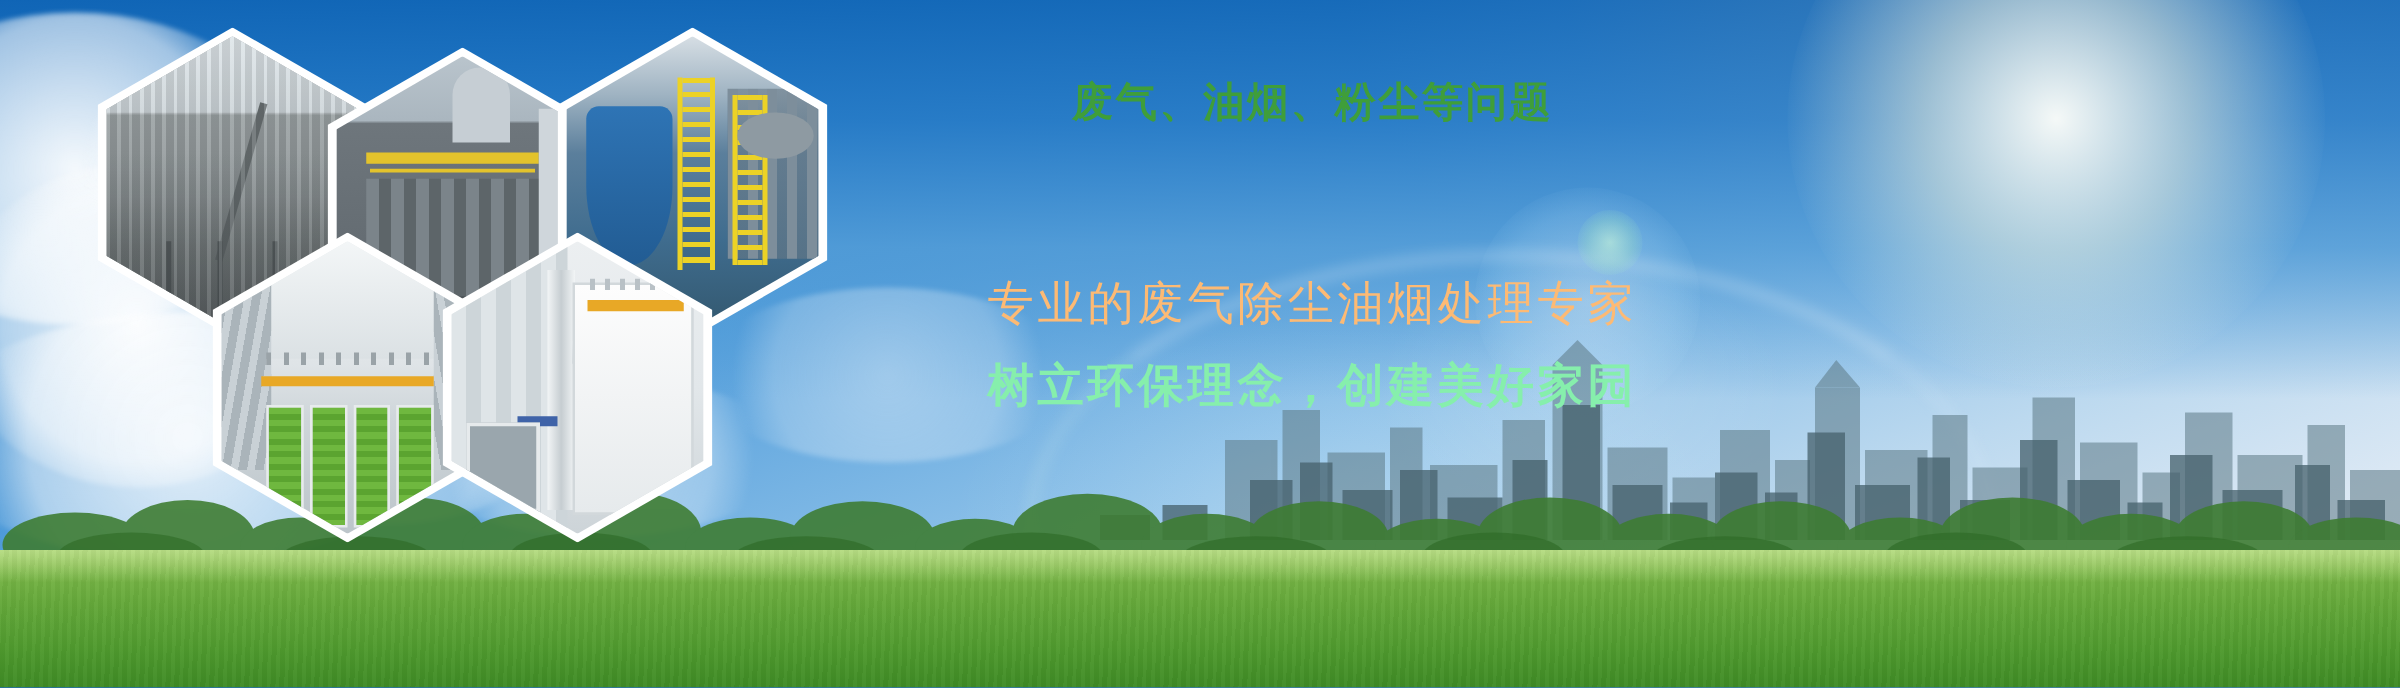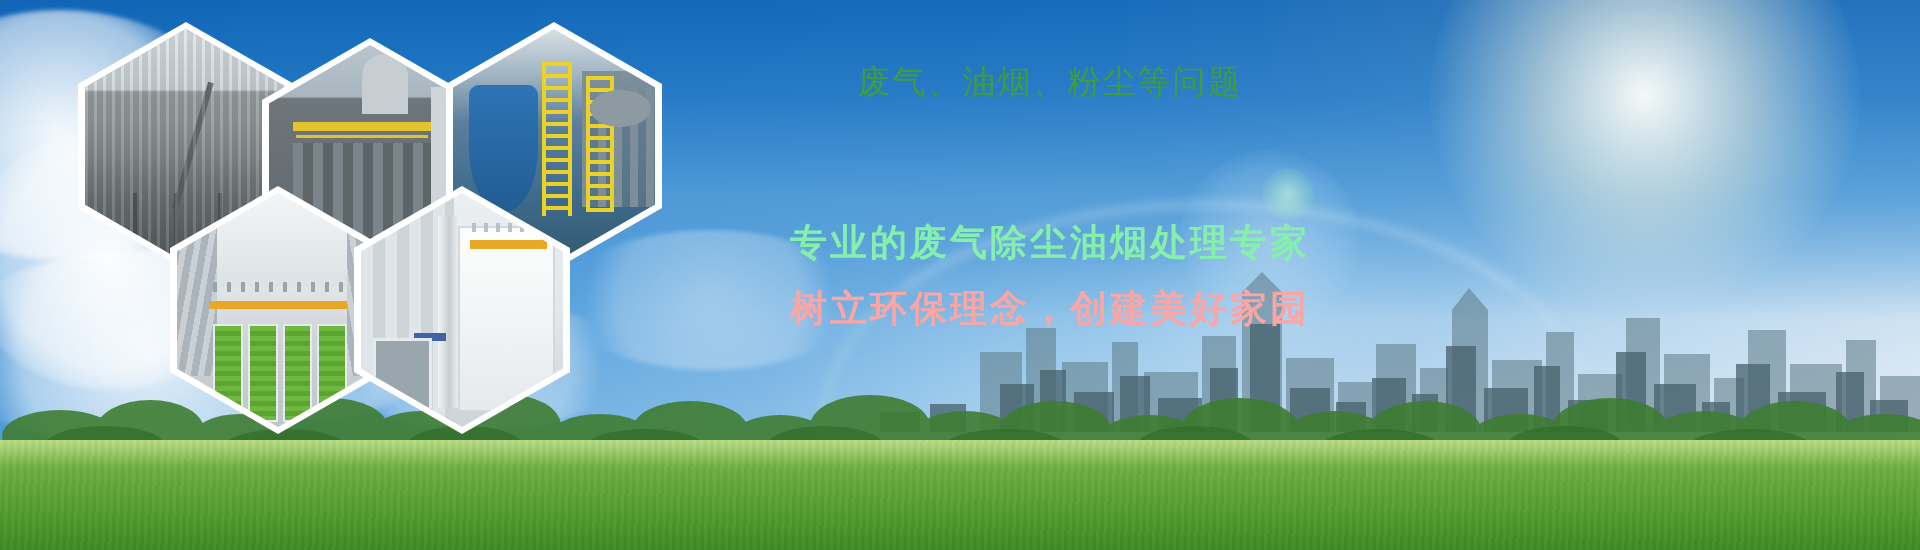--- a/index.html
+++ b/index.html
@@ -131,29 +131,29 @@
     opacity:.55;
   }
 
   
   .copy{position:absolute;left:700px;top:48px;width:700px;text-align:center;}
   .t-head{
     font-size:44px;font-weight:700;color:#1d2124;letter-spacing:2px;line-height:1.18;
     white-space:nowrap;
   }
   .t-sub{
-    margin-top:12px;font-size:33px;font-weight:400;color:#3f9e3a;letter-spacing:2px;
+    margin-top:12px;font-size:33px;font-weight:700;color:#3f9e3a;letter-spacing:2px;
     white-space:nowrap;
   }
   .copy2{position:absolute;left:700px;top:218px;width:700px;text-align:center;}
   .t-line3{
-    font-size:37px;font-weight:700;color:#86efac;letter-spacing:3px;white-space:nowrap;
+    font-size:37px;font-weight:400;color:#fdba74;letter-spacing:3px;white-space:nowrap;
   }
   .t-line4{
-    margin-top:16px;font-size:37px;font-weight:700;color:#fca5a5;letter-spacing:3px;white-space:nowrap;
+    margin-top:16px;font-size:37px;font-weight:700;color:#86efac;letter-spacing:3px;white-space:nowrap;
   }
 </style>
 </head>
 <body>
 
 <div class="banner">
 
   <div class="sky"></div>
   <div class="sky-deep"></div>
   <div class="flare f1"></div>

